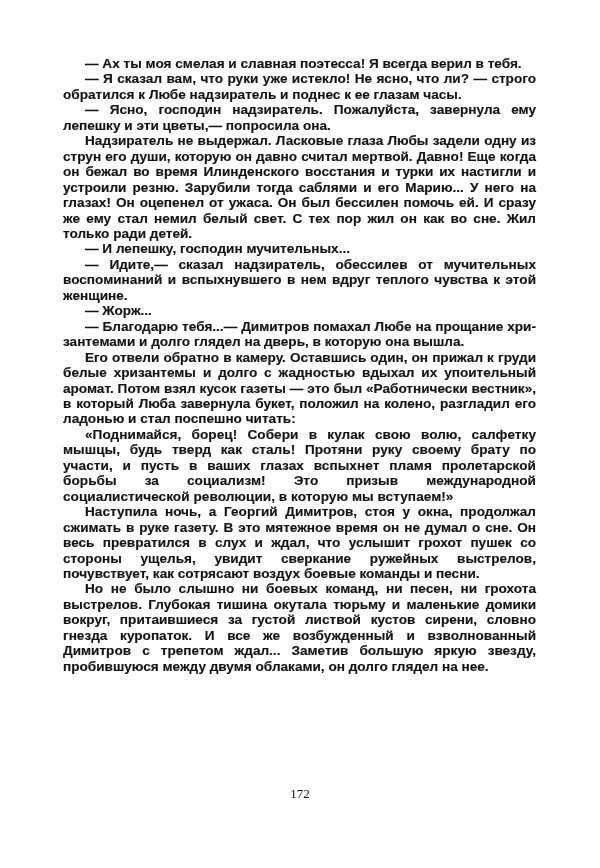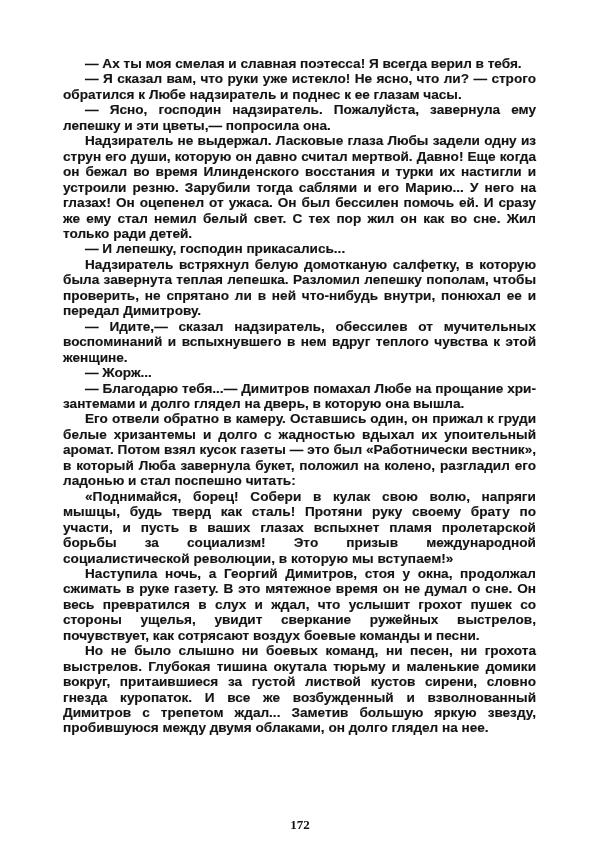--- a/index.html
+++ b/index.html
@@ -22,38 +22,36 @@
     text-indent: 22px;
     hyphens: manual;
   }
   .page p.quote { letter-spacing: 0.05px; }
   .page-number {
     position: absolute;
     left: 0; right: 0;
     top: 786px;
     text-align: center;
     font-family: "Liberation Serif", "DejaVu Serif", serif;
-    font-weight: bold;
+    font-weight: normal;
     font-size: 13px;
     color: #111;
-    margin-top: 31px;
   }
 </style>
 </head>
 <body>
 
 <div class="page">
   <p>— Ах ты моя смелая и славная поэтесса! Я всегда верил в тебя.</p>
   <p>— Я сказал вам, что руки уже истекло! Не ясно, что ли? — стро­го обратился к Любе надзиратель и поднес к ее глазам часы.</p>
   <p>— Ясно, господин надзиратель. Пожалуйста, завернула ему лепешку и эти цветы,— попросила она.</p>
   <p>Надзиратель не выдержал. Ласковые глаза Любы задели одну из струн его души, которую он давно считал мертвой. Давно! Еще когда он бежал во время Илинденского восстания и турки их настигли и устроили резню. Зарубили тогда саблями и его Марию... У него на глазах! Он оцепенел от ужаса. Он был бессилен помочь ей. И сразу же ему стал немил белый свет. С тех пор жил он как во сне. Жил только ради детей.</p>
-  <p>— И лепешку, господин прикасались...</p>
-  <p>Надзиратель встряхнул белую домотканую салфетку, в которую была завернута теплая лепешка. Разломил лепешку пополам, чтобы про­верить, не спрятано ли в ней что-нибудь внутри, понюхал ее и передал Димитрову.</p>
+  <p>— И лепешку, господин мучительных...</p>
   <p>— Идите,— сказал надзиратель, обессилев от мучительных воспоми­наний и вспыхнувшего в нем вдруг теплого чувства к этой женщине.</p>
   <p>— Жорж...</p>
   <p>— Благодарю тебя...— Димитров помахал Любе на прощание хри­зантемами и долго глядел на дверь, в которую она вышла.</p>
   <p>Его отвели обратно в камеру. Оставшись один, он прижал к груди белые хризантемы и долго с жадностью вдыхал их упоительный аромат. Потом взял кусок газеты — это был «Работнически вестник», в который Люба завернула букет, положил на колено, разгладил его ладонью и стал поспешно читать:</p>
-  <p class="quote">«Поднимайся, борец! Собери в кулак свою волю, напряги мышцы, будь тверд как сталь! Протяни руку своему брату по участи, и пусть в ваших глазах вспыхнет пламя пролетарской борьбы за социализм! Это призыв международной социалистической революции, в которую мы вступаем!»</p>
+  <p class="quote">«Поднимайся, борец! Собери в кулак свою волю, салфетку мышцы, будь тверд как сталь! Протяни руку своему брату по участи, и пусть в ваших глазах вспыхнет пламя пролетарской борьбы за социализм! Это призыв международной социалистической революции, в которую мы вступаем!»</p>
   <p>Наступила ночь, а Георгий Димитров, стоя у окна, продолжал сжи­мать в руке газету. В это мятежное время он не думал о сне. Он весь превратился в слух и ждал, что услышит грохот пушек со стороны ущелья, увидит сверкание ружейных выстрелов, почувствует, как сотря­сают воздух боевые команды и песни.</p>
   <p>Но не было слышно ни боевых команд, ни песен, ни грохота выстре­лов. Глубокая тишина окутала тюрьму и маленькие домики вокруг, при­таившиеся за густой листвой кустов сирени, словно гнезда куропаток. И все же возбужденный и взволнованный Димитров с трепетом ждал... Заметив большую яркую звезду, пробившуюся между двумя облаками, он долго глядел на нее.</p>
 </div>
 
 <div class="page-number">172</div>
 
 </body></html>

